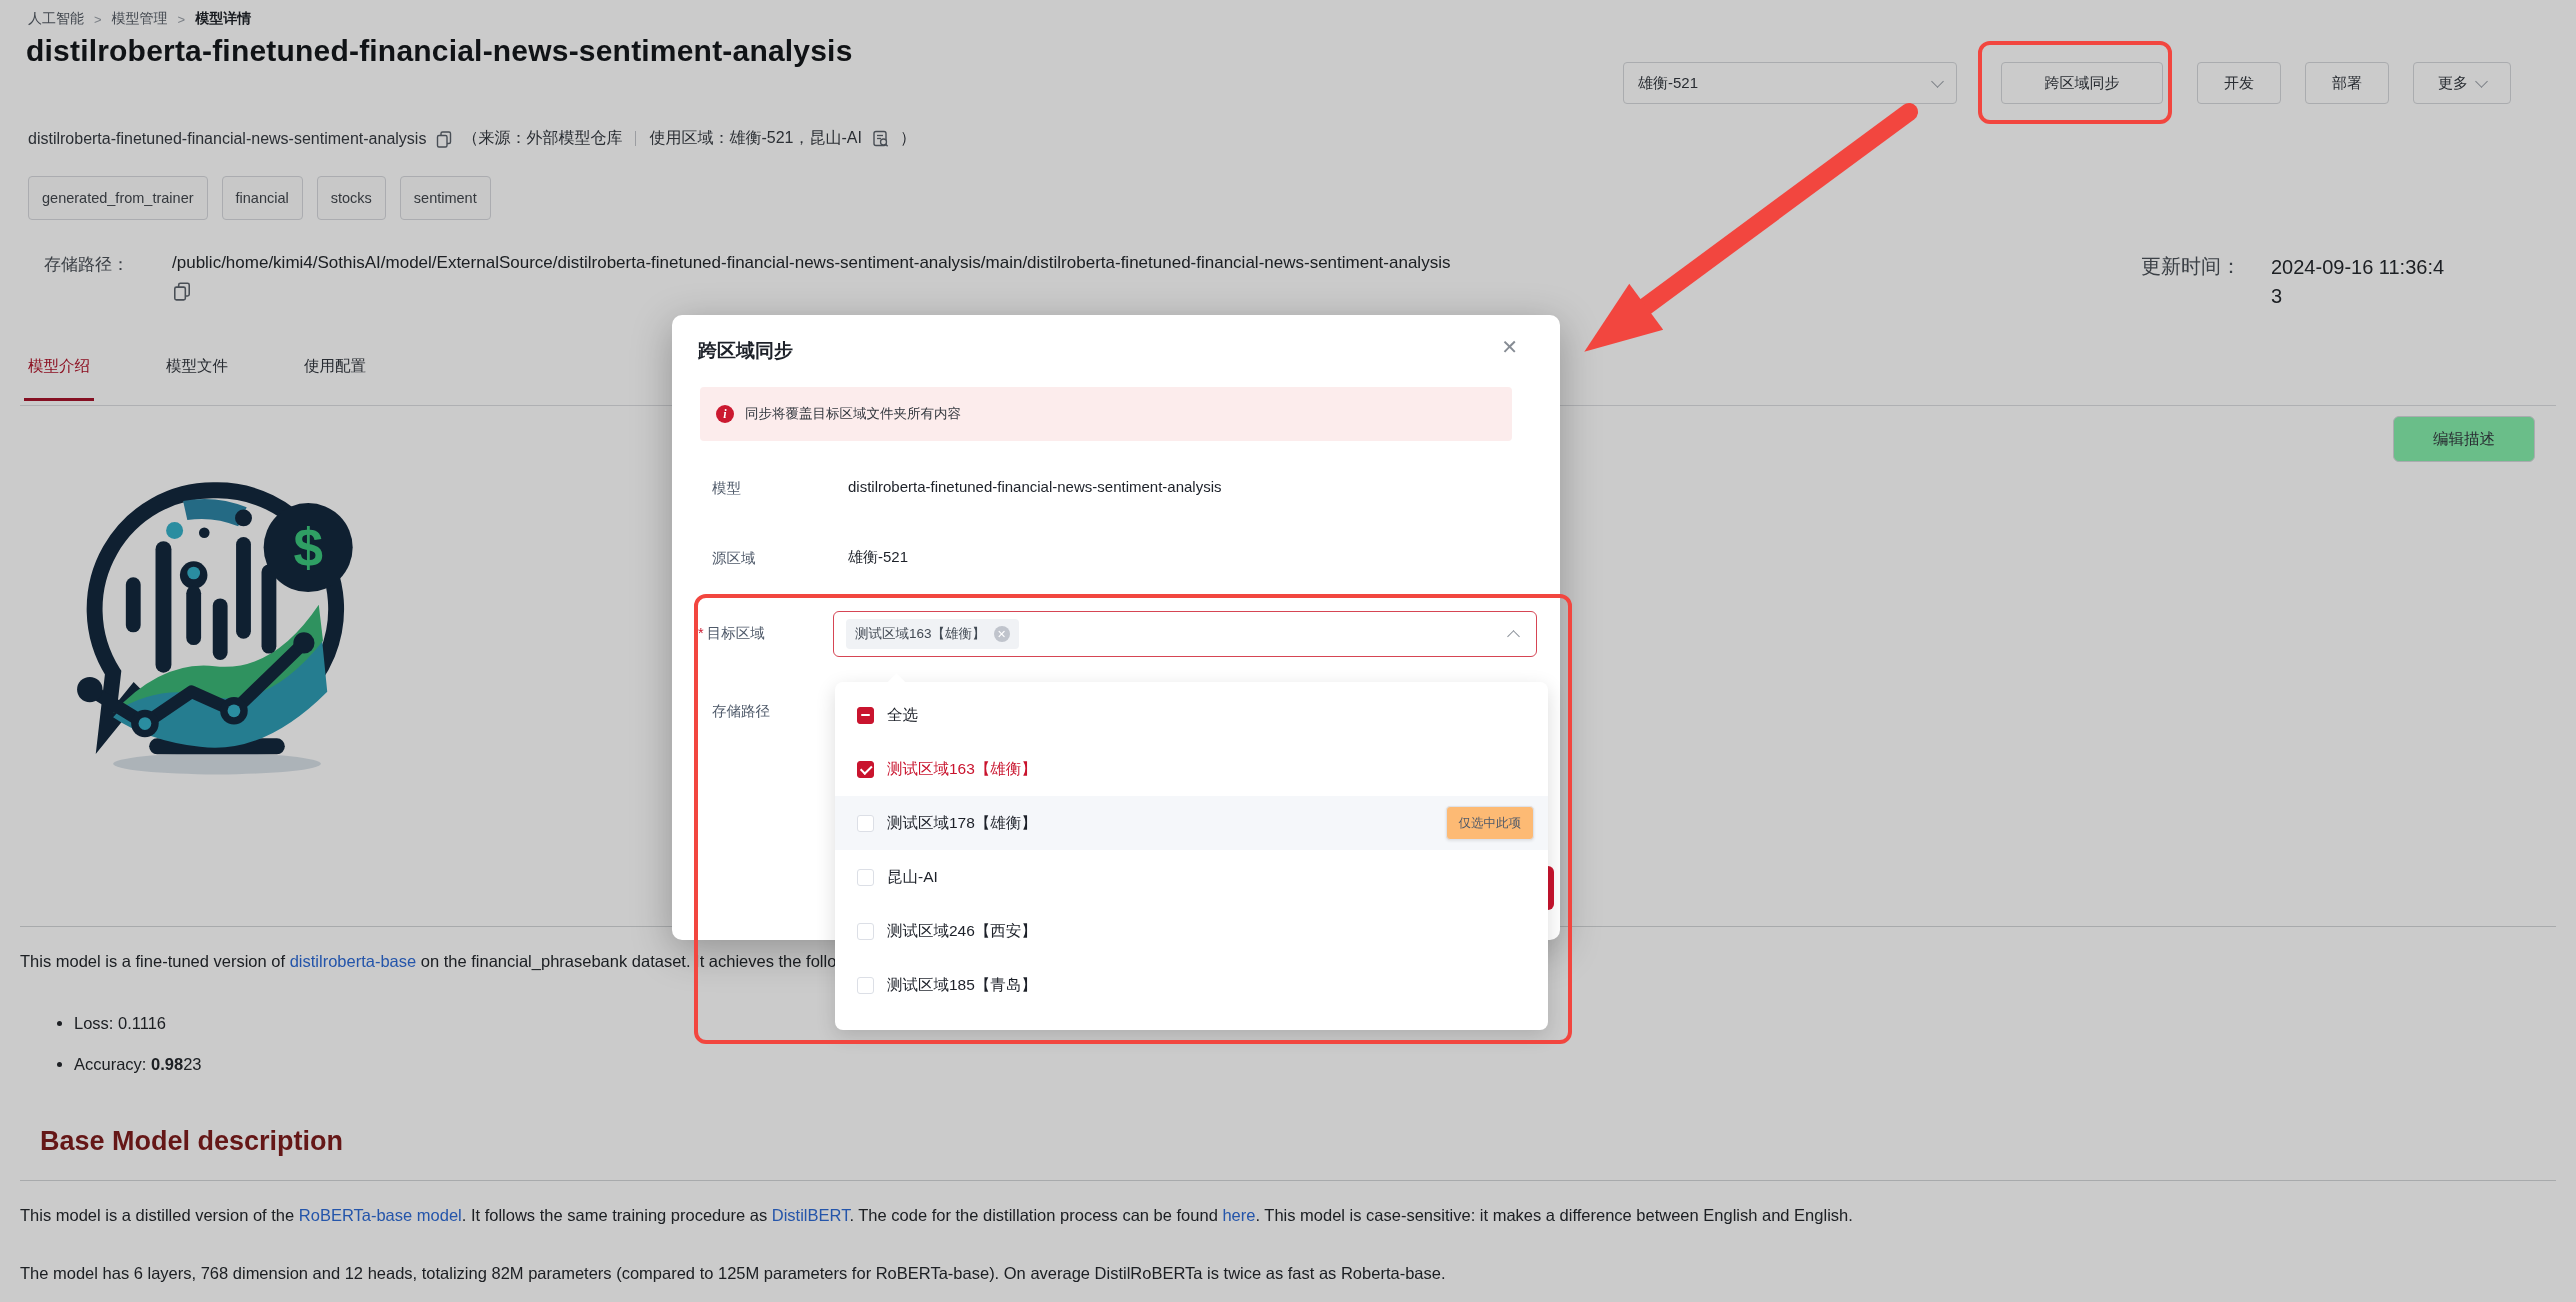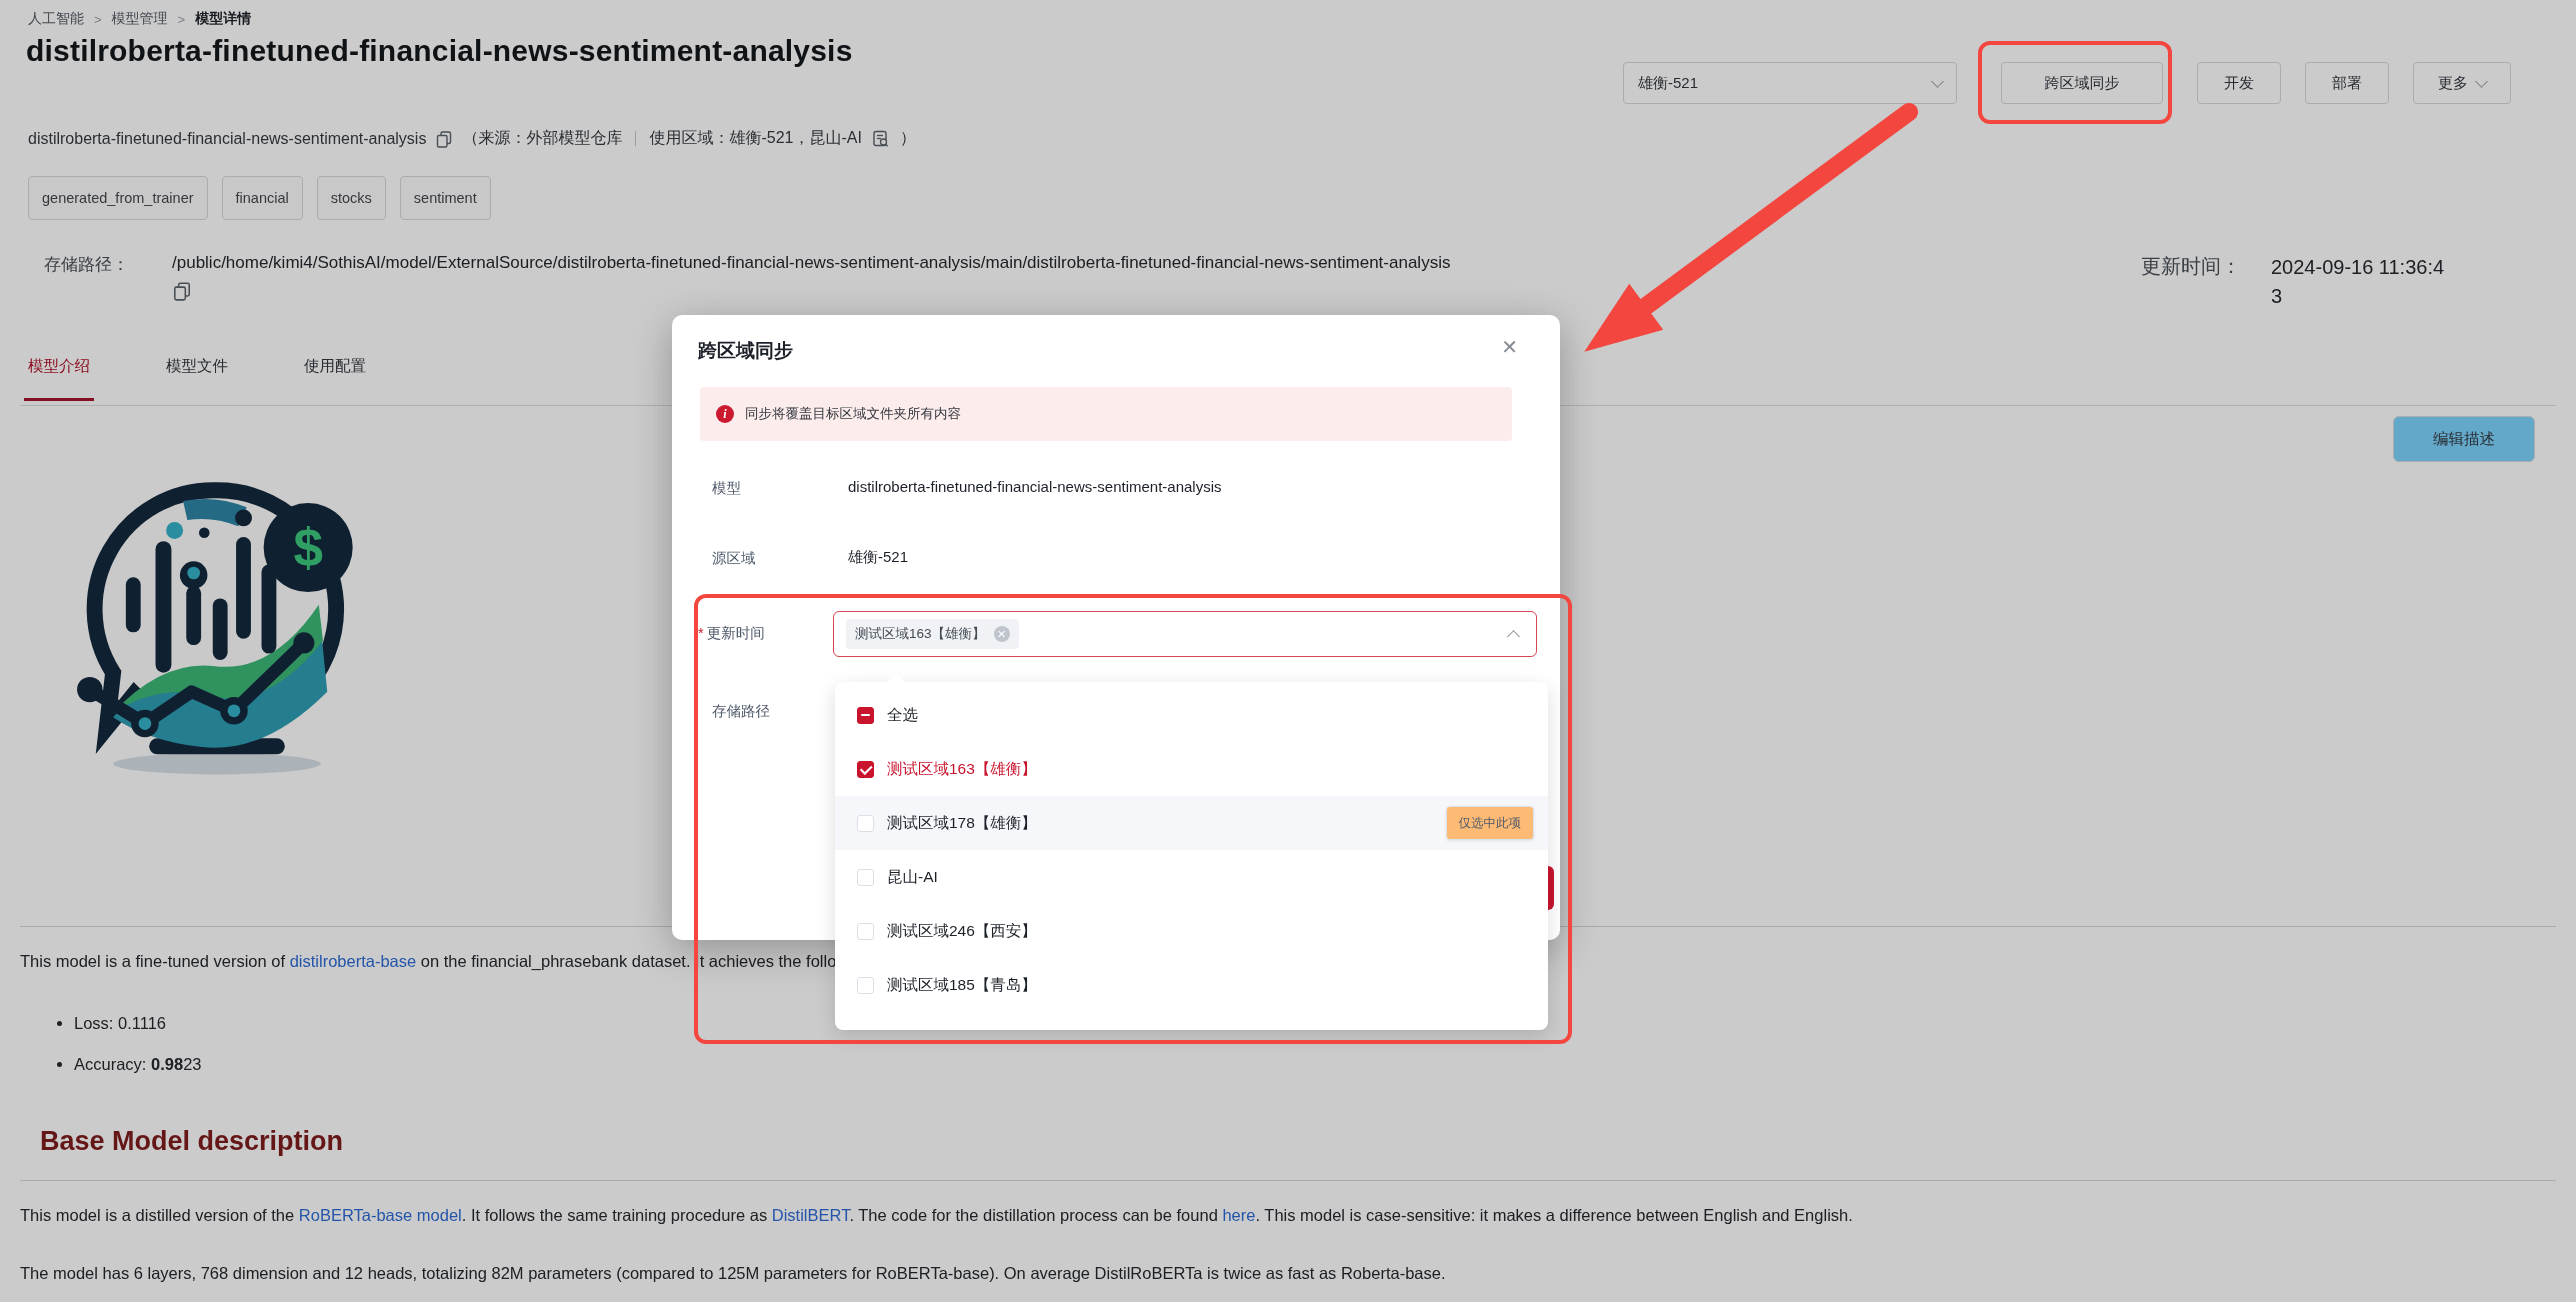--- a/index.html
+++ b/index.html
@@ -33,21 +33,21 @@
   .chev-down { width:9px; height:9px; border-right:1.5px solid #9aa0a8; border-bottom:1.5px solid #9aa0a8;
     transform:rotate(45deg); display:inline-block; margin-top:-4px;}
   .chev-up { width:9px; height:9px; border-left:1.5px solid #8a9099; border-top:1.5px solid #8a9099;
     transform:rotate(45deg); display:inline-block;}
   
   .tabs { left:28px; top:356px; display:flex; gap:76px; font-size:15.5px; color:#33383f;}
   .tab { padding-bottom:24px; position:relative; cursor:pointer;}
   .tab.active { color:#b01228; }
   .tab.active::after { content:""; position:absolute; left:-4px; right:-4px; bottom:0; height:3px; background:#a8132b;}
   .tabline { left:20px; width:2536px; top:405px; height:1px; background:#dcdee1;}
-  .editbtn { left:2393px; top:416px; width:142px; height:46px; background:#7dd3fc; border:1px solid #d6d8dc;
+  .editbtn { left:2393px; top:416px; width:142px; height:46px; background:#86efac; border:1px solid #d6d8dc;
     border-radius:6px; display:flex; align-items:center; justify-content:center; font-size:15.5px; color:#33383f; cursor:pointer;}
   
   .c-head { left:22px; top:853px; font-size:31px; font-weight:700; color:#15181c;}
   .hr { left:20px; width:2536px; height:1px; background:#d4d6d9;}
   .para { left:20px; font-size:16.5px; color:#25292e; white-space:nowrap;}
   a.lnk { color:#2e6bd6; text-decoration:none; }
   .bullets { left:56px; font-size:16.5px; color:#25292e;}
   .bullets li { margin-bottom:22px; list-style:disc; margin-left:18px;}
   .b-head { left:22px; top:1126px; font-size:27px; font-weight:700; color:#7f1d1d;margin-left:18px;}
   
@@ -245,21 +245,21 @@
     <span class="txt">同步将覆盖目标区域文件夹所有内容</span>
   </div>
 
   <div class="m-label" style="left:40px;top:164px;">模型</div>
   <div class="m-value" style="left:176px;top:163px;">distilroberta-finetuned-financial-news-sentiment-analysis</div>
 
   <div class="m-label" style="left:40px;top:234px;">源区域</div>
   <div class="m-value" style="left:176px;top:233px;">雄衡-521</div>
 
   <div class="m-label" style="left:26px;top:309px;">
-    <span class="star">*</span><span>更新时间</span>
+    <span class="star">*</span><span>目标区域</span>
   </div>
   <div class="m-select">
     <span class="s-tag">
       <span>测试区域163【雄衡】</span>
       <span class="rm">✕</span>
     </span>
     <span class="chev-up"></span>
   </div>
 
   <div class="m-label" style="left:40px;top:387px;">存储路径</div>

